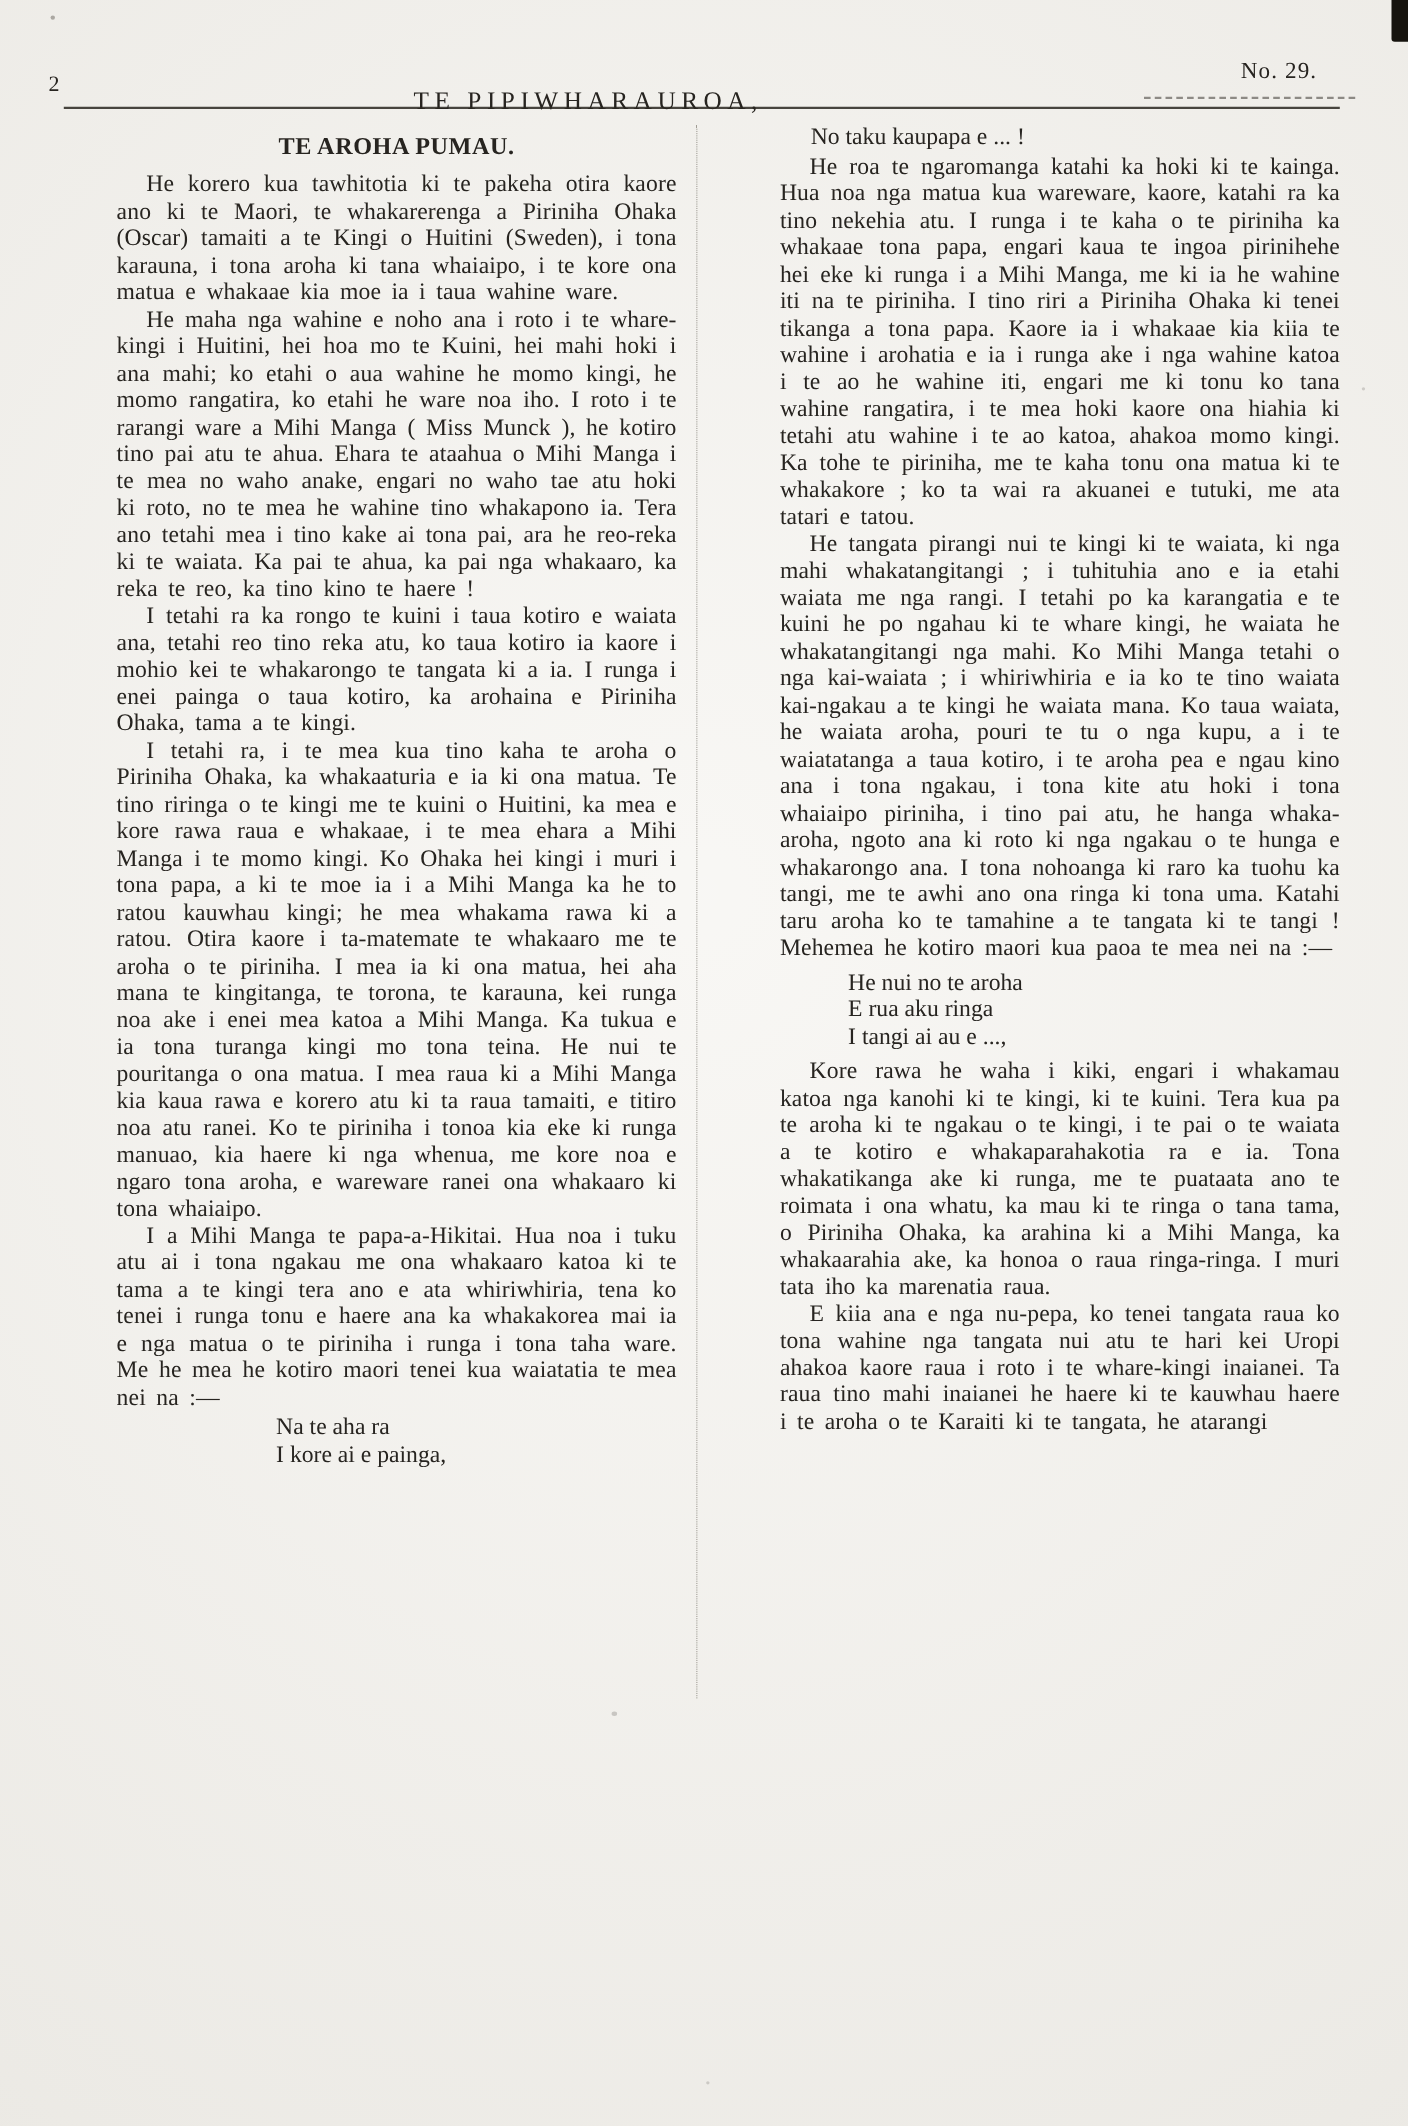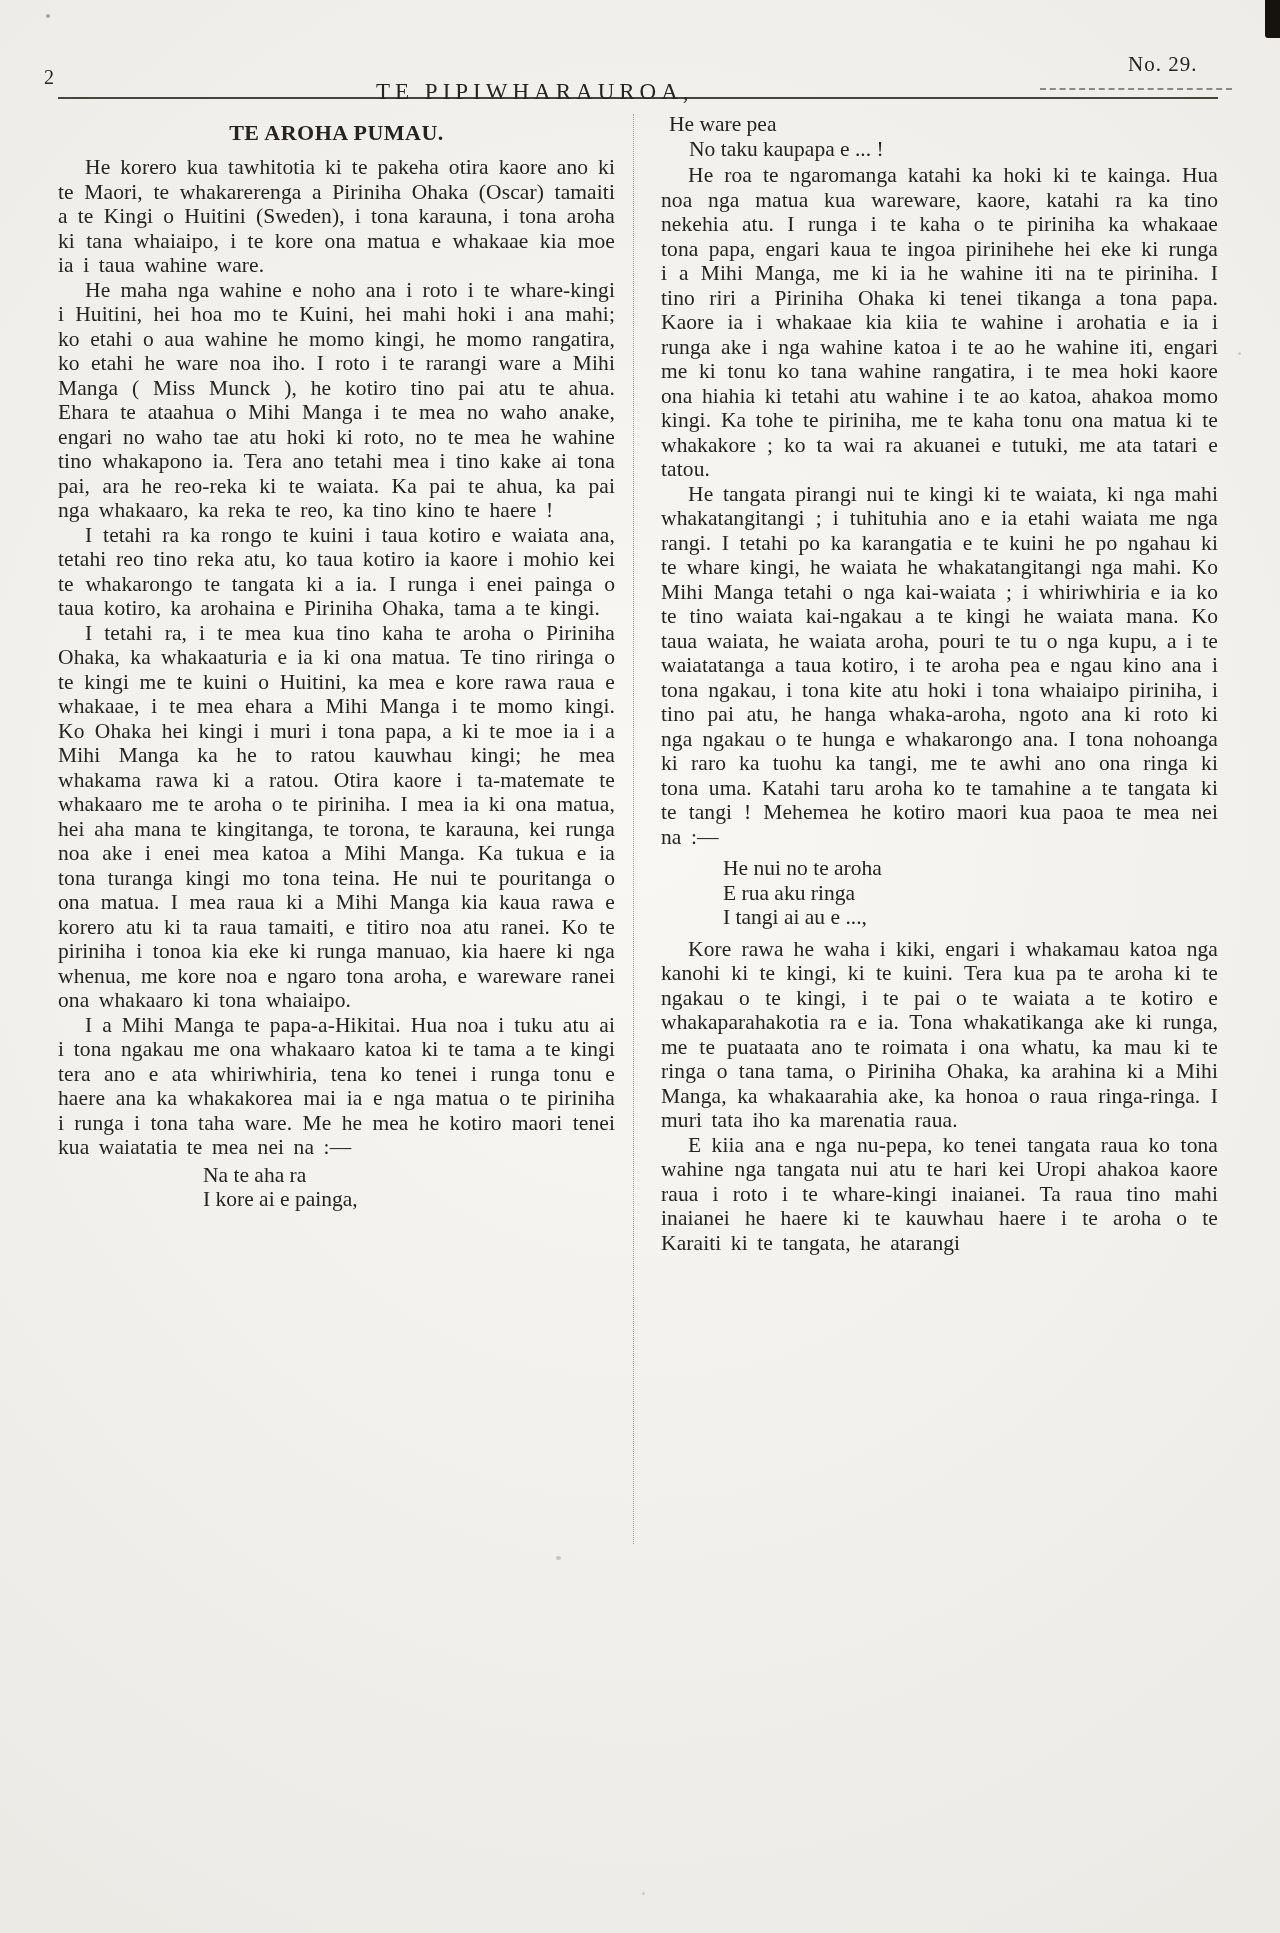--- a/index.html
+++ b/index.html
@@ -36,21 +36,21 @@
   .rule-dashed {
     position: absolute; top: 88px; left: 1040px; width: 192px; height: 0;
     border-top: 2px dashed rgba(41,38,32,0.5);
   }
 
   
   .columns {
     position: absolute; top: 108px; left: 58px; width: 1160px;
     display: flex; gap: 46px;
   }
-  .col { width: 557px; }
+  .col { width: 557px; margin-left: 48px; }
   .divider {
     position: absolute; top: 114px; left: 633px; height: 1430px; width: 0;
     border-left: 1px dotted rgba(62,56,45,0.45);
   }
 
   
   .article-heading {
     margin: 12px 0 9px;
     text-align: center;
     font-size: 22px;
@@ -123,21 +123,20 @@
       <p class="body-para">I tetahi ra, i te mea kua tino kaha te aroha o Piriniha Ohaka, ka whakaaturia e ia ki ona matua. Te tino riringa o te kingi me te kuini o Huitini, ka mea e kore rawa raua e whakaae, i te mea ehara a Mihi Manga i te momo kingi. Ko Ohaka hei kingi i muri i tona papa, a ki te moe ia i a Mihi Manga ka he to ratou kauwhau kingi; he mea whakama rawa ki a ratou. Otira kaore i ta-matemate te whakaaro me te aroha o te piriniha. I mea ia ki ona matua, hei aha mana te kingitanga, te torona, te karauna, kei runga noa ake i enei mea katoa a Mihi Manga. Ka tukua e ia tona turanga kingi mo tona teina. He nui te pouritanga o ona matua. I mea raua ki a Mihi Manga kia kaua rawa e korero atu ki ta raua tamaiti, e titiro noa atu ranei. Ko te piriniha i tonoa kia eke ki runga manuao, kia haere ki nga whenua, me kore noa e ngaro tona aroha, e wareware ranei ona whakaaro ki tona whaiaipo.</p>
       <p class="body-para">I a Mihi Manga te papa-a-Hikitai. Hua noa i tuku atu ai i tona ngakau me ona whakaaro katoa ki te tama a te kingi tera ano e ata whiriwhiria, tena ko tenei i runga tonu e haere ana ka whakakorea mai ia e nga matua o te piriniha i runga i tona taha ware. Me he mea he kotiro maori tenei kua waiatatia te mea nei na :—</p>
       <div class="verse verse-left">
         <div class="verse-line">Na te aha ra</div>
         <div class="verse-line">I kore ai e painga,</div>
       </div>
     </section>
 
     <section class="col">
       <div class="verse verse-open">
-        <div class="verse-line">He ware pea</div>
         <div class="verse-line">No taku kaupapa e ... !</div>
       </div>
       <p class="body-para">He roa te ngaromanga katahi ka hoki ki te kainga. Hua noa nga matua kua wareware, kaore, katahi ra ka tino nekehia atu. I runga i te kaha o te piriniha ka whakaae tona papa, engari kaua te ingoa pirinihehe hei eke ki runga i a Mihi Manga, me ki ia he wahine iti na te piriniha. I tino riri a Piriniha Ohaka ki tenei tikanga a tona papa. Kaore ia i whakaae kia kiia te wahine i arohatia e ia i runga ake i nga wahine katoa i te ao he wahine iti, engari me ki tonu ko tana wahine rangatira, i te mea hoki kaore ona hiahia ki tetahi atu wahine i te ao katoa, ahakoa momo kingi. Ka tohe te piriniha, me te kaha tonu ona matua ki te whakakore ; ko ta wai ra akuanei e tutuki, me ata tatari e tatou.</p>
       <p class="body-para">He tangata pirangi nui te kingi ki te waiata, ki nga mahi whakatangitangi ; i tuhituhia ano e ia etahi waiata me nga rangi. I tetahi po ka karangatia e te kuini he po ngahau ki te whare kingi, he waiata he whakatangitangi nga mahi. Ko Mihi Manga tetahi o nga kai-waiata ; i whiriwhiria e ia ko te tino waiata kai-ngakau a te kingi he waiata mana. Ko taua waiata, he waiata aroha, pouri te tu o nga kupu, a i te waiatatanga a taua kotiro, i te aroha pea e ngau kino ana i tona ngakau, i tona kite atu hoki i tona whaiaipo piriniha, i tino pai atu, he hanga whaka-aroha, ngoto ana ki roto ki nga ngakau o te hunga e whakarongo ana. I tona nohoanga ki raro ka tuohu ka tangi, me te awhi ano ona ringa ki tona uma. Katahi taru aroha ko te tamahine a te tangata ki te tangi ! Mehemea he kotiro maori kua paoa te mea nei na :—</p>
       <div class="verse verse-mid">
         <div class="verse-line">He nui no te aroha</div>
         <div class="verse-line">E rua aku ringa</div>
         <div class="verse-line">I tangi ai au e ...,</div>
       </div>
       <p class="body-para">Kore rawa he waha i kiki, engari i whakamau katoa nga kanohi ki te kingi, ki te kuini. Tera kua pa te aroha ki te ngakau o te kingi, i te pai o te waiata a te kotiro e whakaparahakotia ra e ia. Tona whakatikanga ake ki runga, me te puataata ano te roimata i ona whatu, ka mau ki te ringa o tana tama, o Piriniha Ohaka, ka arahina ki a Mihi Manga, ka whakaarahia ake, ka honoa o raua ringa-ringa. I muri tata iho ka marenatia raua.</p>

